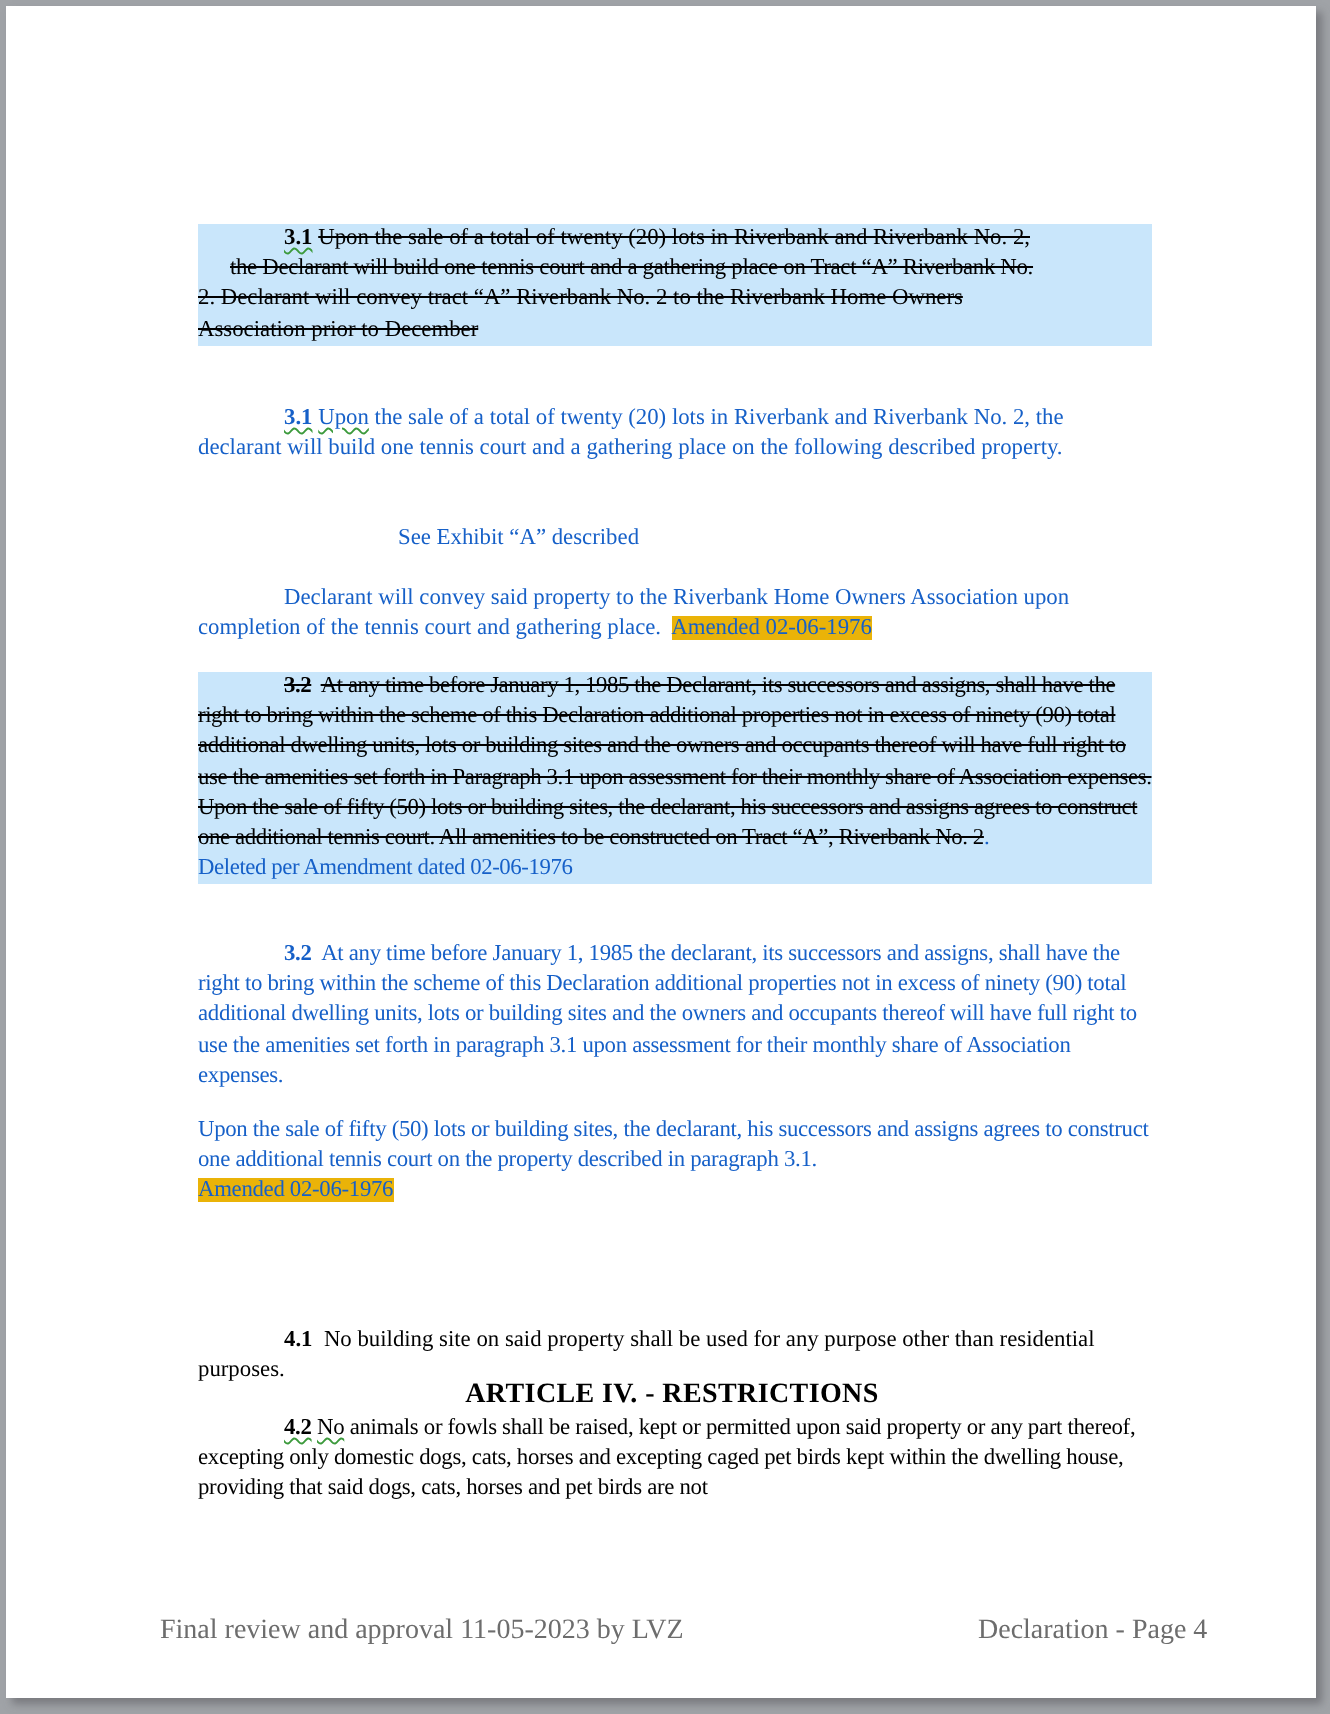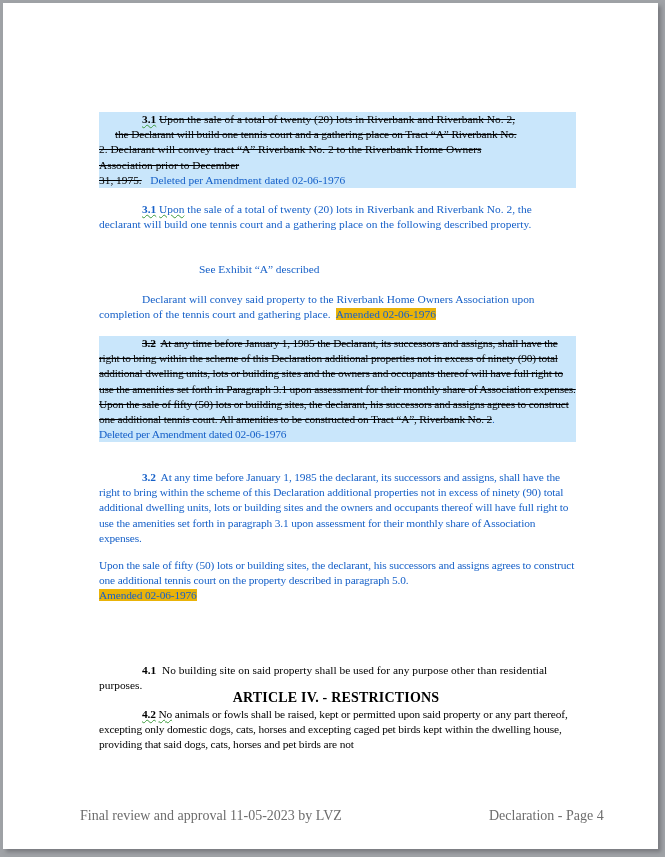--- a/index.html
+++ b/index.html
@@ -40,21 +40,20 @@
 <div class="page">
   <div class="content">
 
     <div class="heading" style="top:79px;">ARTICLE III. - ANNEXATION &amp; AMENITIES</div>
 
     <div class="para hl" style="top:109px; left:3px; width:477px; padding-left:0;">
       <div style="white-space:nowrap;"><span class="indent"></span><span class="strike bold squig">3.1</span>&nbsp;<span class="strike">Upon the sale of a total of twenty (20)  lots in Riverbank and Riverbank No. 2,</span></div>
       <div class="strike" style="white-space:nowrap; letter-spacing:-0.15px;margin-left:16px;">the Declarant will  build one tennis court and a gathering place on Tract “A” Riverbank No.</div>
       <div class="strike" style="white-space:nowrap;">2.  Declarant will  convey tract “A” Riverbank No. 2  to the Riverbank Home Owners</div>
       <div class="strike" style="white-space:nowrap;">Association prior to December</div>
-      <div style="white-space:nowrap;"><span class="strike">31, 1975.</span>&nbsp;&nbsp;&nbsp;<span class="blue">Deleted per Amendment dated 02-06-1976</span></div>
     </div>
 
     <div class="para blue" style="top:199px; left:3px; width:477px;">
       <span class="indent"></span><span class="bold squig">3.1</span>&nbsp;<span class="ul squig">Upon</span> <span>the sale of a total of twenty (20)  lots in Riverbank and Riverbank No. 2, the declarant will  build one tennis court and a gathering place on the following described property.</span>
     </div>
 
     <div class="para blue" style="top:259px; left:103px; width:300px;">See Exhibit  “A” described</div>
 
     <div class="para blue" style="top:289px; left:3px; width:477px;">
       <span class="indent"></span><span>Declarant will  convey said property to the Riverbank Home Owners Association upon completion of the tennis court and gathering place.</span>&nbsp; <span class="amend">Amended 02-06-1976</span>
@@ -63,21 +62,21 @@
     <div class="para hl" style="top:333px; left:3px; width:477px; letter-spacing:-0.2px;">
       <span class="indent"></span><span class="strike bold">3.2</span>&nbsp; <span class="strike">At any time before January 1, 1985  the Declarant, its successors and assigns, shall have the right to bring within the scheme of this Declaration additional properties not in excess of ninety (90)  total additional dwelling units, lots or building sites and the owners and occupants thereof will  have full  right to use the amenities set forth in Paragraph 3.1 upon assessment for their monthly share of Association expenses.  Upon the sale of fifty (50)  lots or building sites, the declarant, his successors and assigns agrees to construct one additional tennis court.  All amenities to be constructed on Tract “A”, Riverbank No. 2</span><span class="blue">.</span><br>
       <span class="blue">Deleted per Amendment dated 02-06-1976</span>
     </div>
 
     <div class="para blue" style="top:467px; left:3px; width:477px; letter-spacing:-0.15px;">
       <span class="indent"></span><span class="bold">3.2</span>&nbsp; <span>At any time before January 1, 1985  the declarant, its successors and assigns, shall have the right to bring within the scheme of this Declaration additional properties not in excess of ninety (90)  total additional dwelling units, lots or building sites and the owners and occupants thereof will  have full  right to use the amenities set forth in paragraph 3.1 upon assessment for their monthly share of Association expenses.</span>
     </div>
 
     <div class="para blue" style="top:555px; left:3px; width:477px; letter-spacing:-0.15px;">
-      <span>Upon the sale of fifty (50)  lots or building sites, the declarant, his successors and assigns agrees to construct one additional tennis court on the property described in paragraph 5.0.</span><br>
+      <span>Upon the sale of fifty (50)  lots or building sites, the declarant, his successors and assigns agrees to construct one additional tennis court on the property described in paragraph 3.1.</span><br>
       <span class="amend">Amended 02-06-1976</span>
     </div>
 
     <div class="heading" style="top:652px;">ARTICLE  IV. - RESTRICTIONS</div>
 
     <div class="para black" style="top:660px; left:3px; width:477px;">
       <span class="indent"></span><span class="bold">4.1</span>&nbsp; <span>No building site on said property shall be  used for any purpose other than residential purposes.</span>
     </div>
 
     <div class="para black" style="top:704px; left:3px; width:477px; letter-spacing:-0.15px;">

